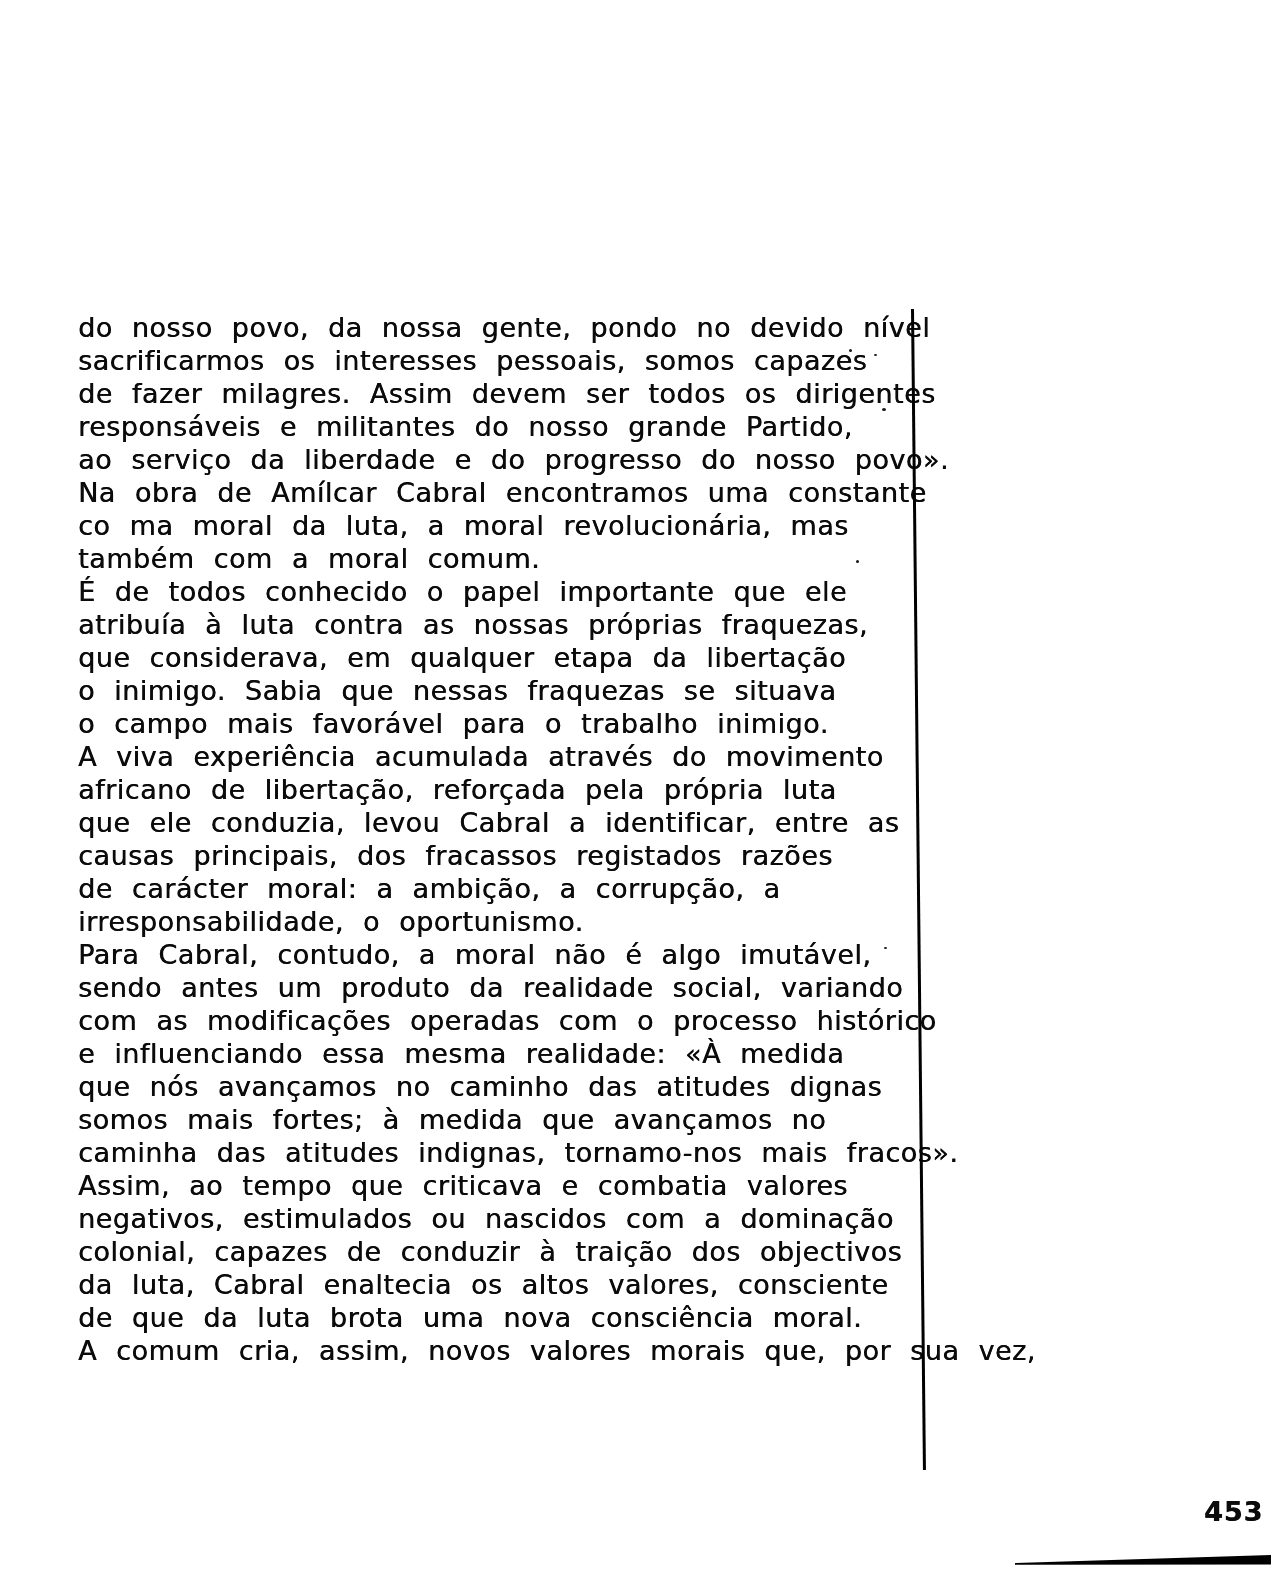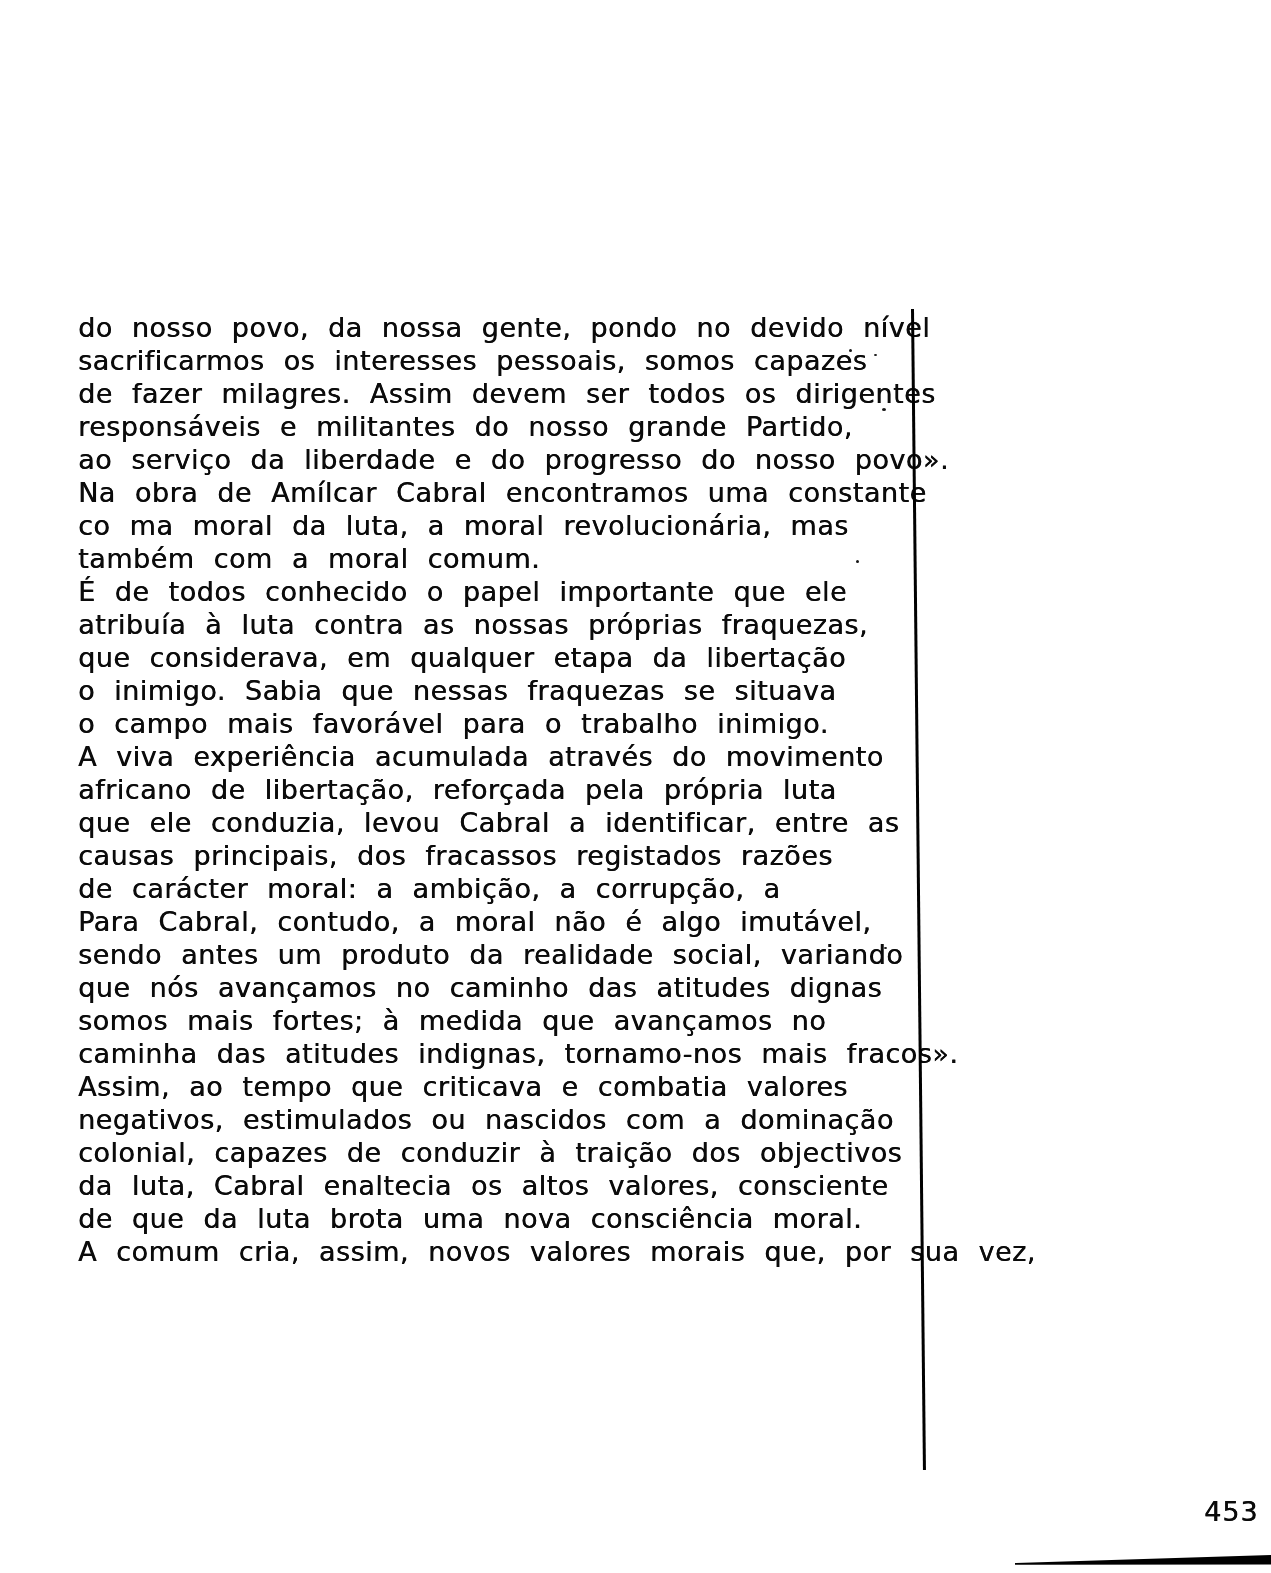--- a/index.html
+++ b/index.html
@@ -39,21 +39,21 @@
     height: 1161px;
     background: #000000;
     transform-origin: top left;
     transform: rotate(-0.59deg);
   }
   .page-number {
     position: absolute;
     left: 1204px;
     top: 1496px;
     font-size: 27px;
-    font-weight: normal;
+    font-weight: bold;
     letter-spacing: 1px;
     color: #0b0b0b;
     text-shadow: 0.4px 0 0 currentColor;
   }
   .bottom-bar {
     position: absolute;
     left: 1015px;
     top: 1552px;
   }
   .speck {
@@ -84,22 +84,25 @@
       <div class="text-line">É de todos conhecido o papel importante que ele</div>
       <div class="text-line">atribuía à luta contra as nossas próprias fraquezas,</div>
       <div class="text-line">que considerava, em qualquer etapa da libertação</div>
       <div class="text-line">o inimigo. Sabia que nessas fraquezas se situava</div>
       <div class="text-line">o campo mais favorável para o trabalho inimigo.</div>
       <div class="text-line">A viva experiência acumulada através do movimento</div>
       <div class="text-line">africano de libertação, reforçada pela própria luta</div>
       <div class="text-line">que ele conduzia, levou Cabral a identificar, entre as</div>
       <div class="text-line">causas principais, dos fracassos registados razões</div>
       <div class="text-line">de carácter moral: a ambição, a corrupção, a</div>
+      <div class="text-line">irresponsabilidade, o oportunismo.</div>
       <div class="text-line">Para Cabral, contudo, a moral não é algo imutável,</div>
       <div class="text-line">sendo antes um produto da realidade social, variando</div>
+      <div class="text-line">com as modificações operadas com o processo histórico</div>
+      <div class="text-line">e influenciando essa mesma realidade: «À medida</div>
       <div class="text-line">que nós avançamos no caminho das atitudes dignas</div>
       <div class="text-line">somos mais fortes; à medida que avançamos no</div>
       <div class="text-line">caminha das atitudes indignas, tornamo-nos mais fracos».</div>
       <div class="text-line">Assim, ao tempo que criticava e combatia valores</div>
       <div class="text-line">negativos, estimulados ou nascidos com a dominação</div>
       <div class="text-line">colonial, capazes de conduzir à traição dos objectivos</div>
       <div class="text-line">da luta, Cabral enaltecia os altos valores, consciente</div>
       <div class="text-line">de que da luta brota uma nova consciência moral.</div>
       <div class="text-line">A comum cria, assim, novos valores morais que, por sua vez,</div>
     </div>

